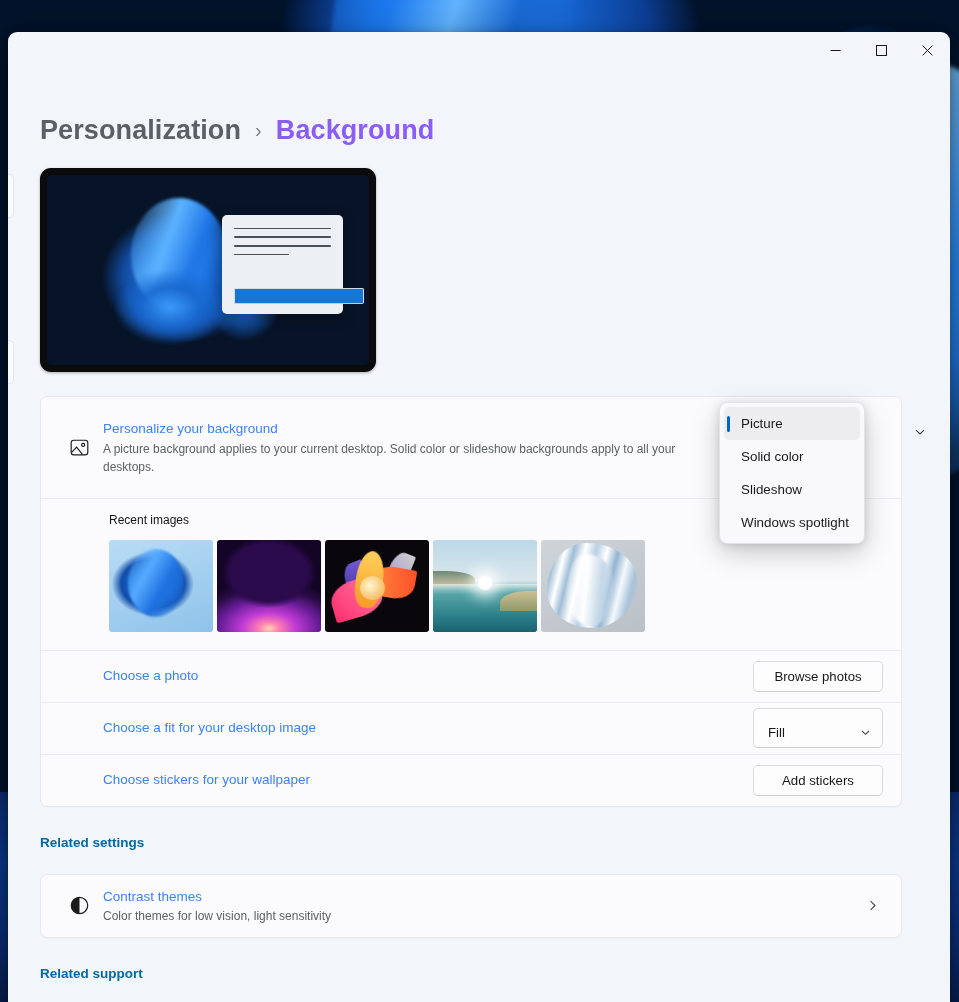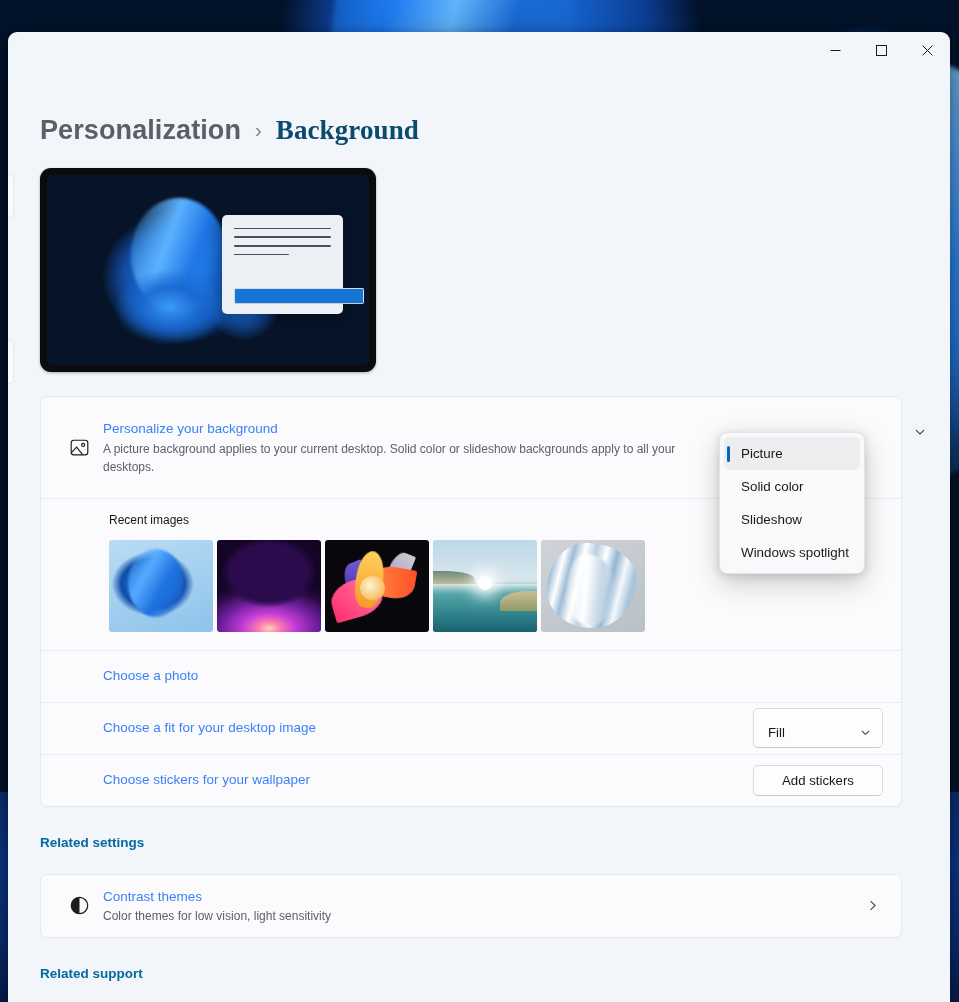--- a/index.html
+++ b/index.html
@@ -131,21 +131,21 @@
 
   
   #breadcrumb {
     display: flex; align-items: center; gap: 12px;
     margin-top: 37px;
     font-size: 27px;
     letter-spacing: .1px;
   }
   .crumb-parent { color: #5c6066; font-weight: 600; cursor: default; }
   .crumb-sep { color: #7b8088; font-size: 20px; font-weight: 400; padding: 0 2px; }
-  .crumb-current { color: #0c4a6e; font-weight: 600; font-family: Liberation Serif, serif; }
+  .crumb-current { color: #8b5cf6; font-weight: 600; }
 
   
   #preview-wrap { margin-top: 22px; }
   #monitor {
     width: 336px; height: 204px;
     background: #0b0b0d;
     border-radius: 11px;
     padding: 7px;
     box-shadow: 0 1px 3px rgba(0,0,0,.3);
   }
@@ -385,21 +385,21 @@
     font-size: 13.5px; font-weight: 600; color: #0369a1;
     margin-top: 28px; margin-bottom: 0;
   }
 
   .nav-row { cursor: default; }
   .nav-chev { color: #4a4a4a; padding-right: 4px; display: flex; }
 
   
   #bg-type-flyout {
     position: absolute;
-    left: 711px; top: 400px;
+    left: 711px; top: 370px;
     width: 146px;
     background: #f9f9fb;
     border: 1px solid #e2e3e7;
     border-radius: 8px;
     box-shadow: 0 9px 28px rgba(0,0,0,.20), 0 2px 8px rgba(0,0,0,.12);
     padding: 4px;
     z-index: 60;
   }
   .flyout-item {
     position: relative;
@@ -539,20 +539,23 @@
           </div>
           <div class="thumb t5"></div>
         </div>
       </div>
 
       <div class="row">
         <div class="row-icon"></div>
         <div class="row-text">
           <div class="row-title">Choose a photo</div>
         </div>
+        <div class="row-action">
+          <div class="btn">Browse photos</div>
+        </div>
       </div>
 
       <div class="row">
         <div class="row-icon"></div>
         <div class="row-text">
           <div class="row-title">Choose a fit for your desktop image</div>
         </div>
         <div class="row-action">
           <div class="combo">
             <span>Fill</span>

